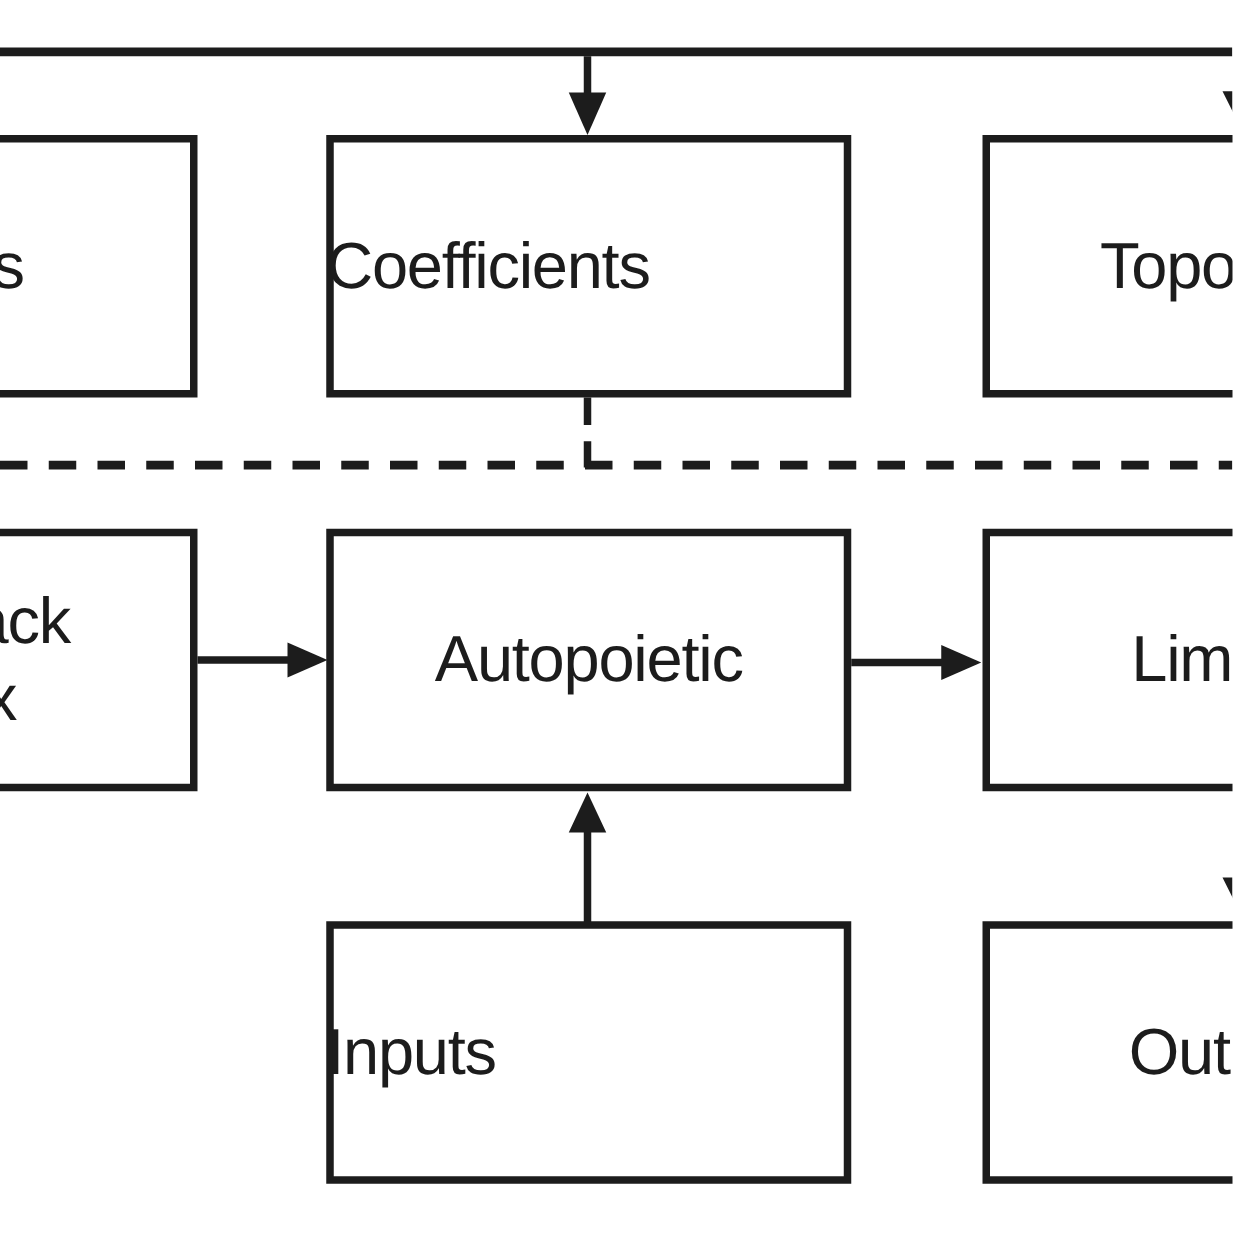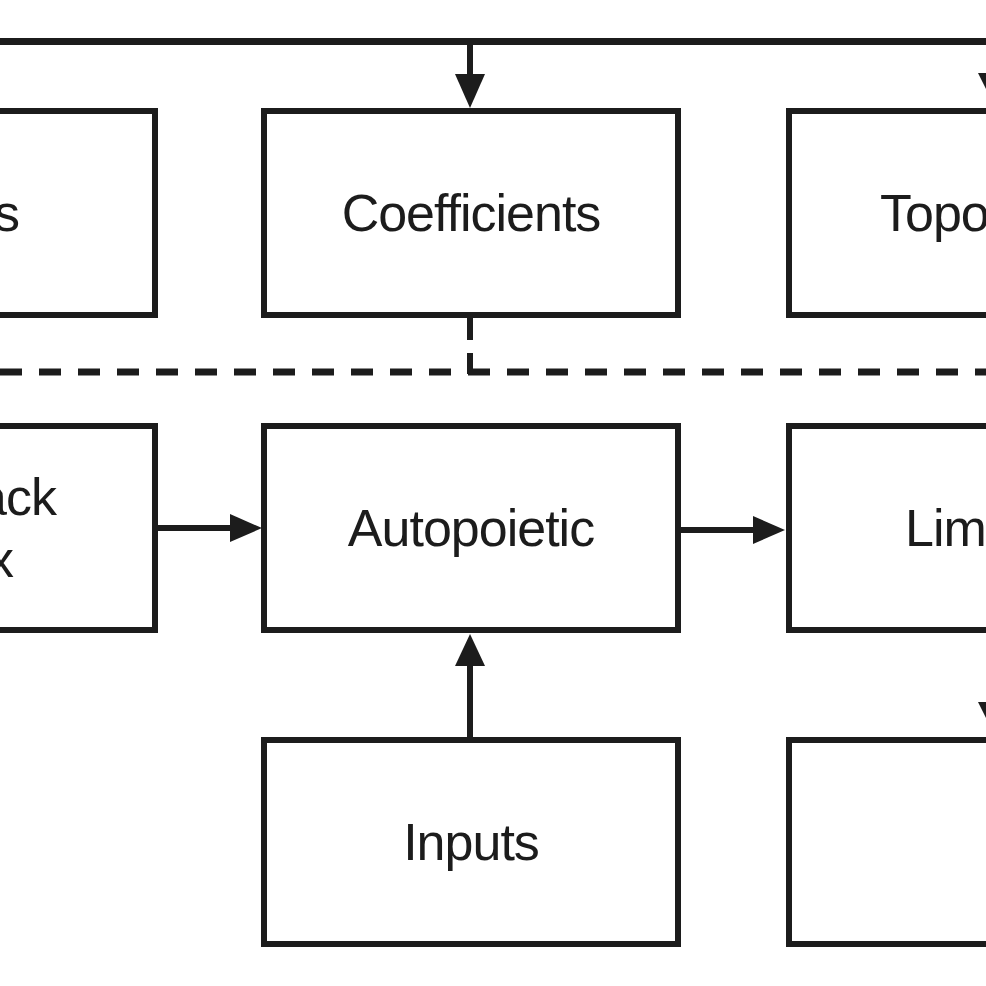--- a/index.html
+++ b/index.html
@@ -27,21 +27,21 @@
     background: #ffffff;
   }
   .lbl {
     position: absolute;
     font-size: 52px;
     letter-spacing: -1px;
     color: #1c1c1c;
     white-space: nowrap;
   }
   .lbl.single { line-height: 210px; height: 210px; }
-  .lbl.centered { width: 420px; text-align: center; }
+  .lbl.centered { width: 420px; text-align: left; }
   .lbl.frag-line { line-height: 62px; height: 62px; }
   .lbl.two-line {
     width: 420px; height: 210px;
     display: flex; flex-direction: column;
     align-items: center; justify-content: center;
     line-height: 62px; text-align: center;
   }
   .lbl.two-line span { display: block; }
   svg.connectors {
     position: absolute;
@@ -121,14 +121,15 @@
   <div class="lbl frag-line" id="lbl-feedback-2">x</div>
 
   <div class="lbl two-line" id="lbl-agents">
     <span>Autopoietic</span>
   </div>
 
   <div class="lbl single centered" id="lbl-inputs">Inputs</div>
 
   <div class="lbl single" id="lbl-limiter">Lim</div>
 
+  <div class="lbl single" id="lbl-outputs">Out</div>
 
 </div>
 
 </body></html>

